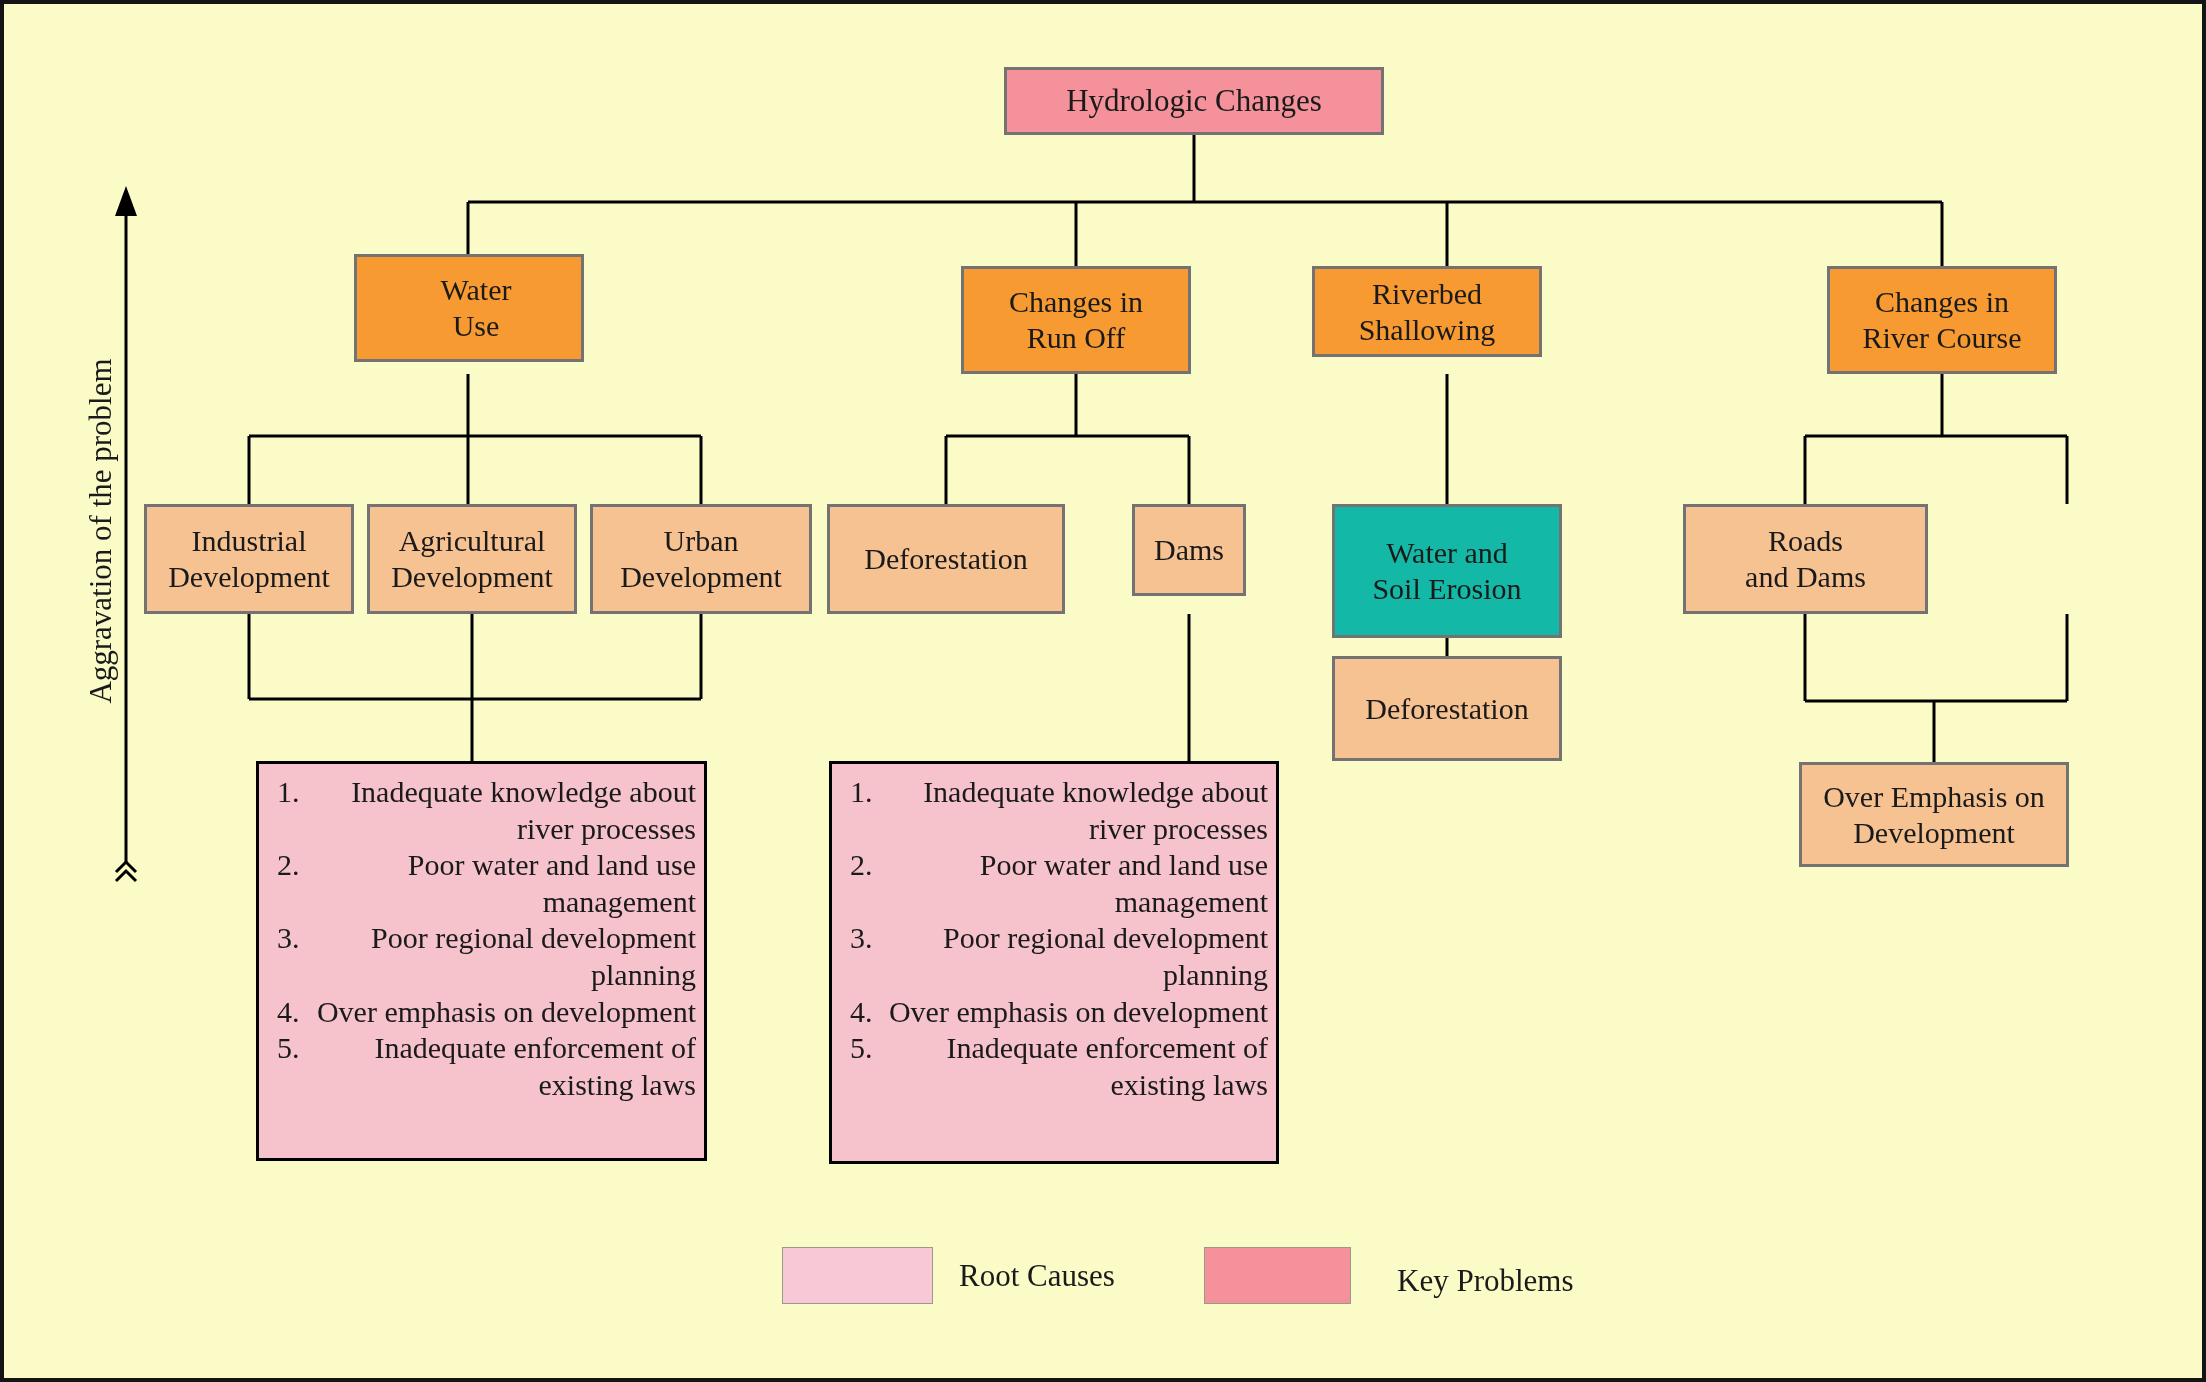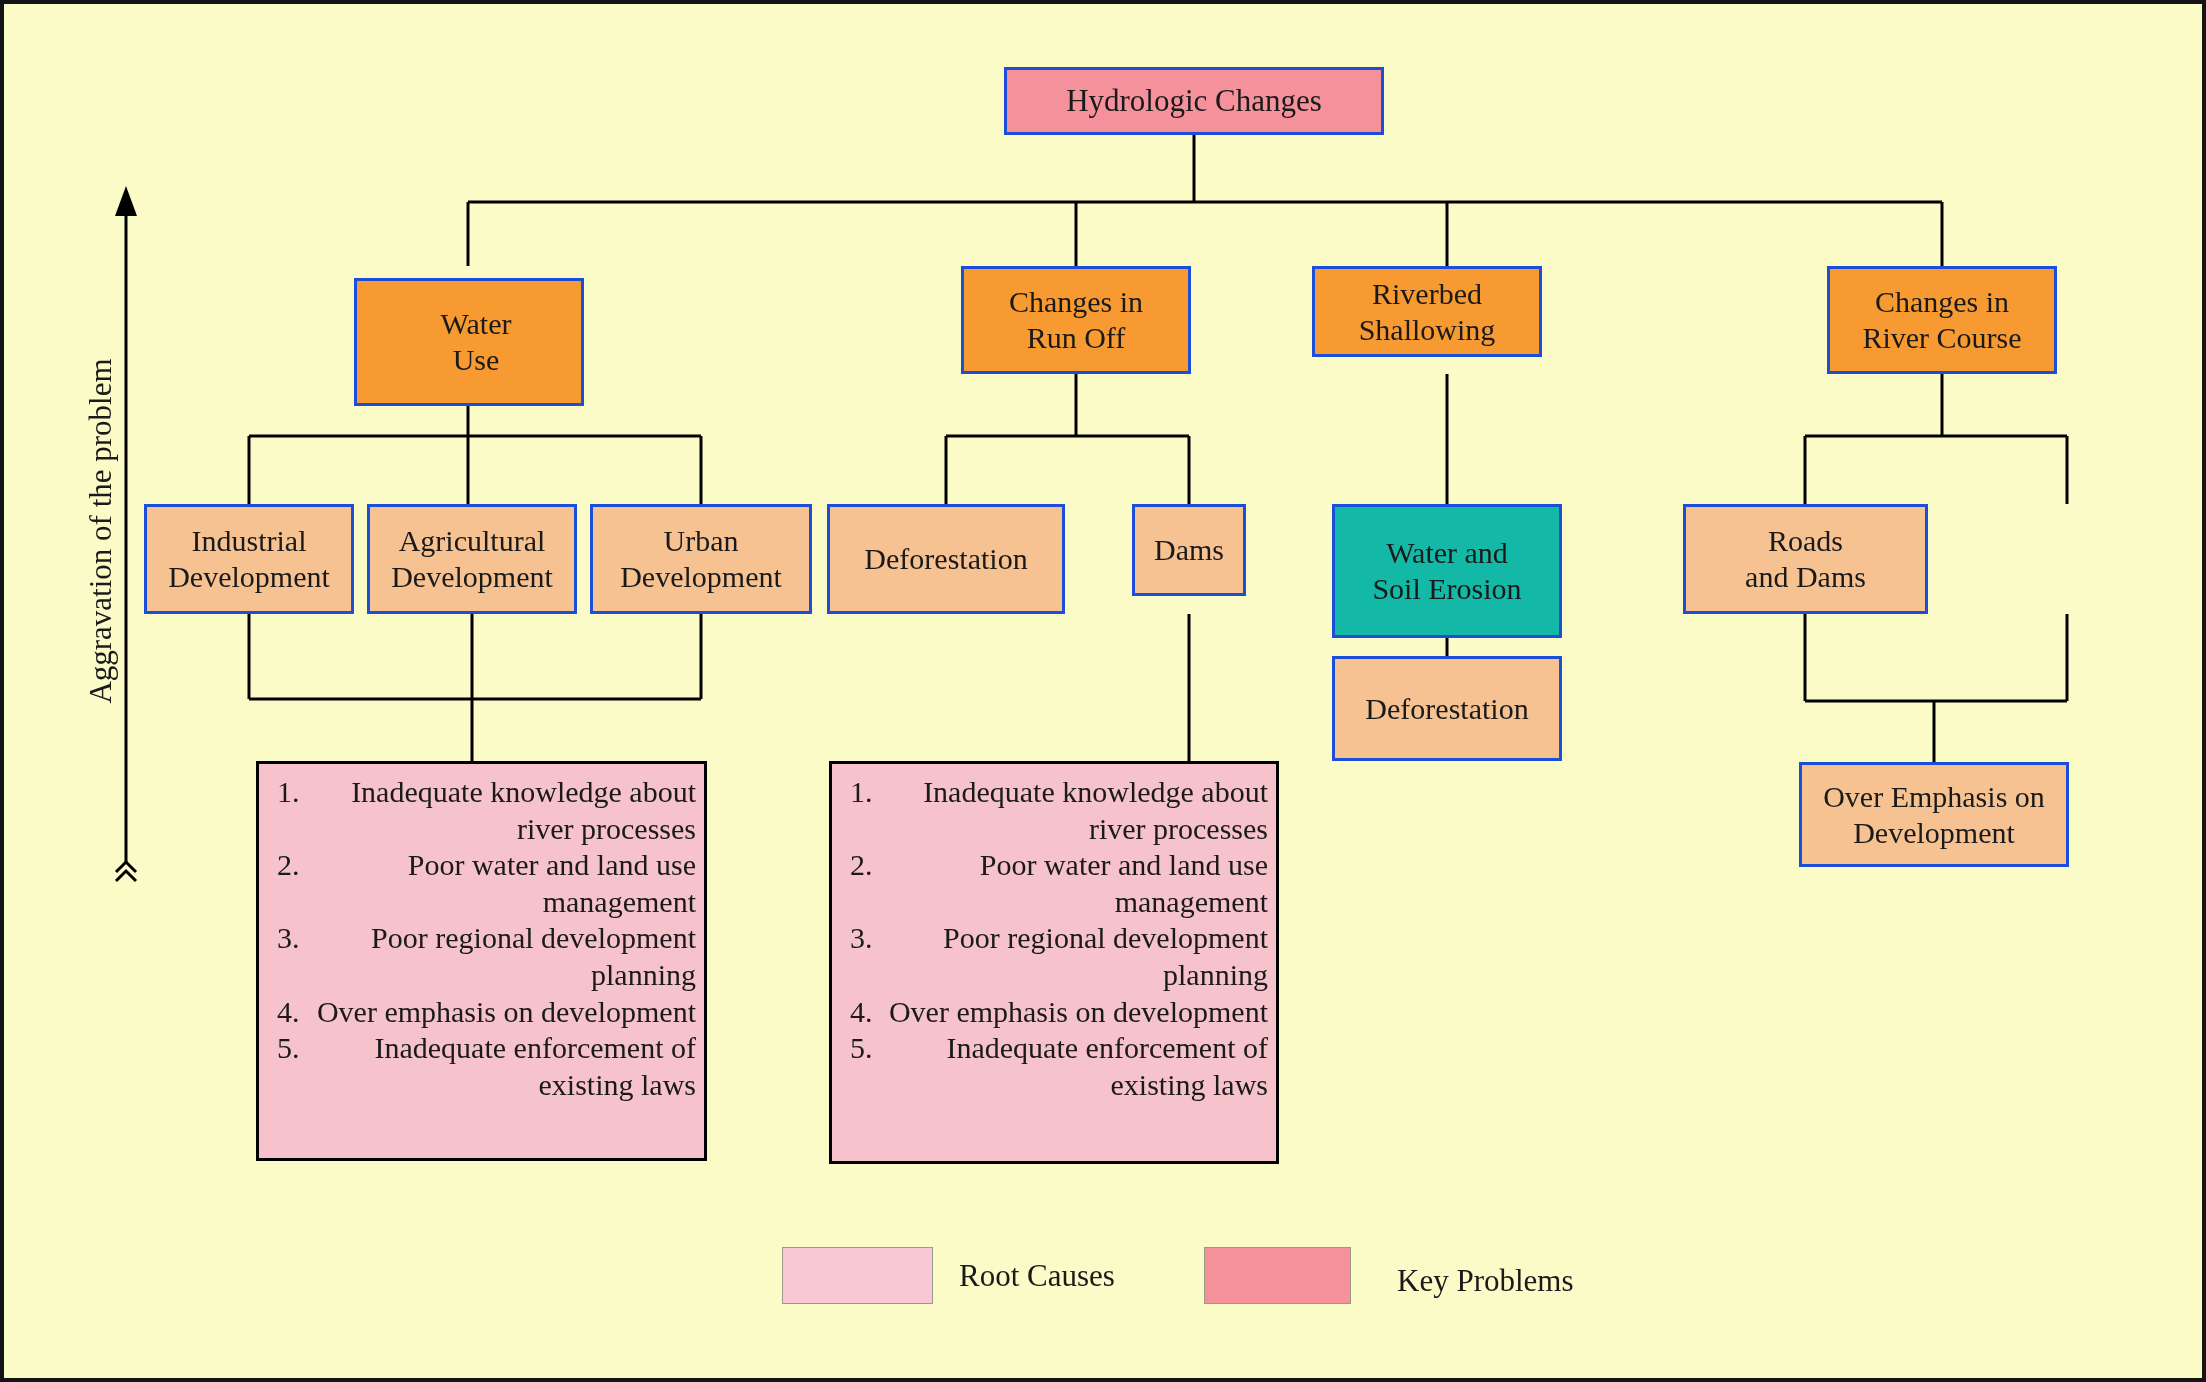--- a/index.html
+++ b/index.html
@@ -9,21 +9,21 @@
     background:#FBFBC8;
     border:4px solid #141414;
     box-sizing:border-box;
     overflow:hidden;
     font-family:"Liberation Serif","DejaVu Serif",serif;
     color:#1a1a1a;
   }
   #wires{position:absolute;left:0;top:0;width:2206px;height:1382px;}
   .node{
     position:absolute;
-    border:3px solid #1d4ed8;
+    border:3px solid #737373;
     box-sizing:border-box;
     display:flex;align-items:center;justify-content:center;
     text-align:center;
     white-space:pre-line;
     font-size:30px;line-height:1.2;
   }
   .key{background:#F4919B;font-size:31px;}
   .cat{background:#F79A31;}
   .factor{background:#F6C292;}
   .causes{
@@ -108,21 +108,21 @@
     <g stroke="#000" stroke-width="3" fill="none">
       <polyline points="112,868 122,858 132,868"></polyline>
       <polyline points="112,877 122,867 132,877"></polyline>
     </g>
   </svg>
 
   <div class="axis-label" style="left:-133px;top:509px;">Aggravation of the problem</div>
 
   <div class="node key" style="left: 1000px; top: 63px; width: 380px; height: 68px; background-color: rgb(244, 145, 155);">Hydrologic Changes</div>
 
-  <div class="node cat" style="left: 350px; top: 274px; width: 230px; height: 128px; background-color: rgb(247, 154, 49); padding-left: 14px;">Water
+  <div class="node cat" style="left: 350px; top: 250px; width: 230px; height: 108px; background-color: rgb(247, 154, 49); padding-left: 14px;">Water
 Use</div>
   <div class="node cat" style="left: 957px; top: 262px; width: 230px; height: 108px; background-color: rgb(247, 154, 49);">Changes in
 Run Off</div>
   <div class="node cat" style="left: 1308px; top: 262px; width: 230px; height: 91px; background-color: rgb(247, 154, 49);">Riverbed
 Shallowing</div>
   <div class="node cat" style="left: 1823px; top: 262px; width: 230px; height: 108px; background-color: rgb(247, 154, 49);">Changes in
 River Course</div>
 
   <div class="node factor" style="left: 140px; top: 500px; width: 210px; height: 110px; background-color: rgb(246, 194, 146);">Industrial
 Development</div>

